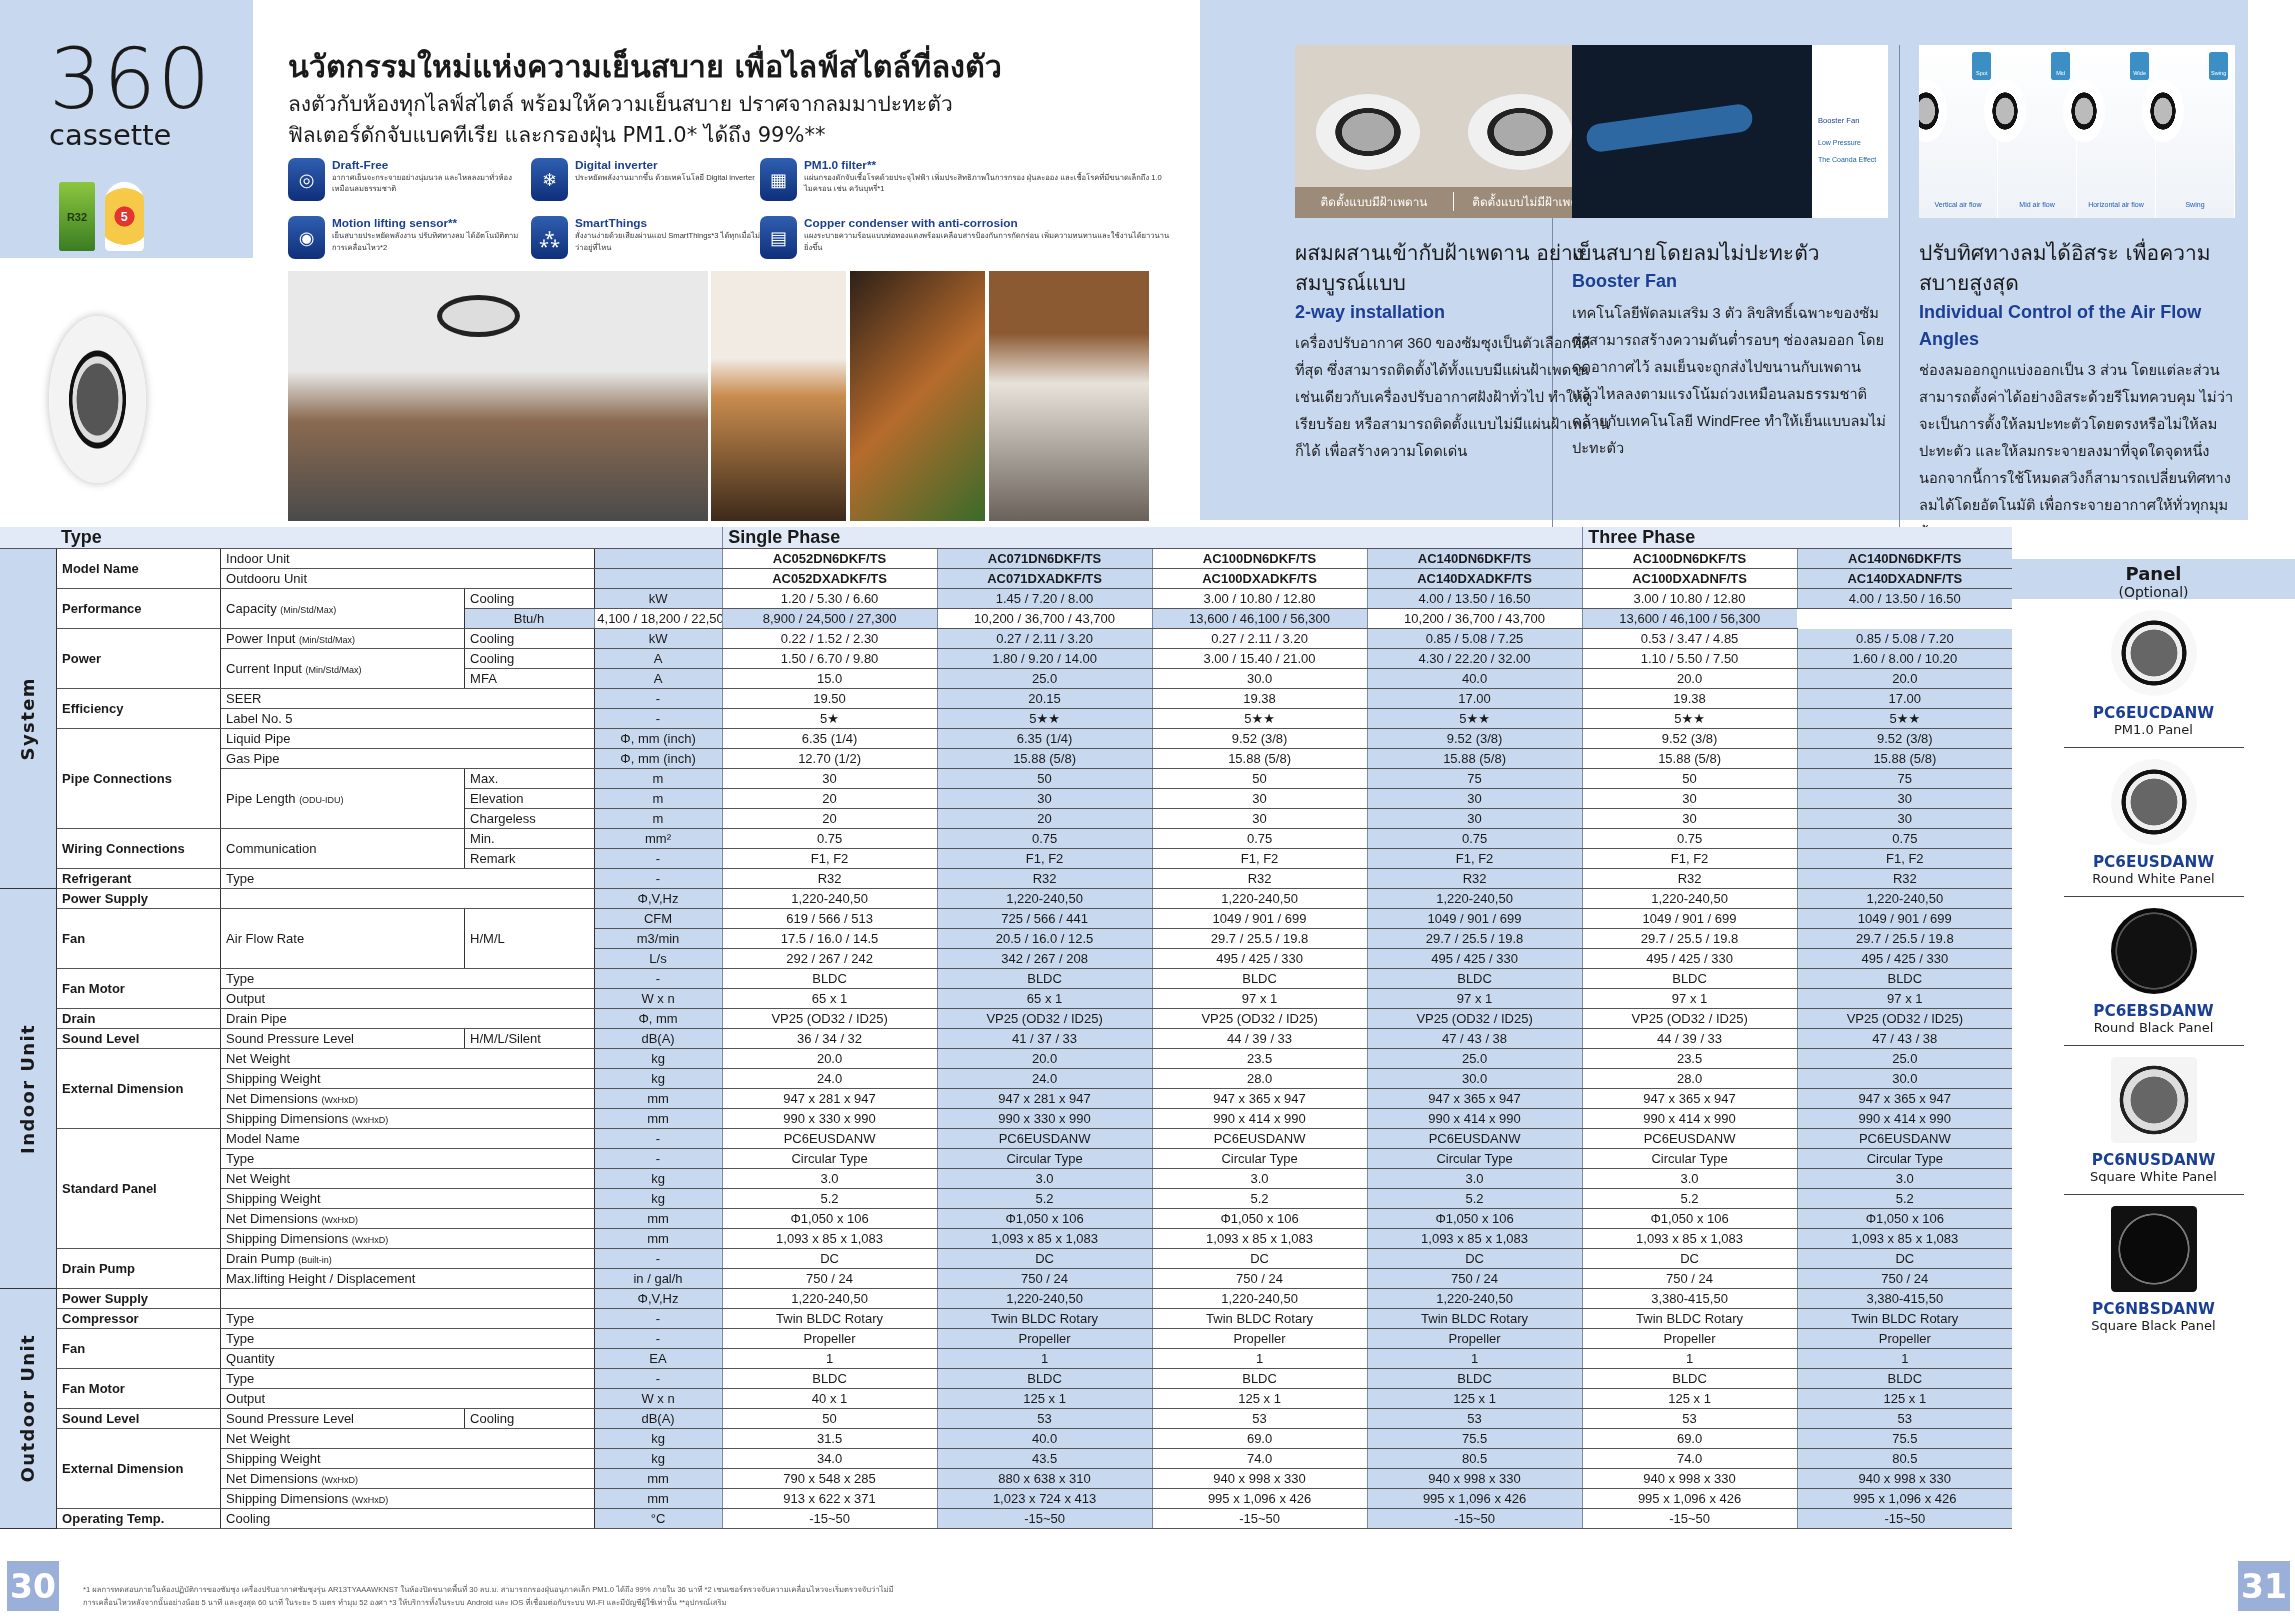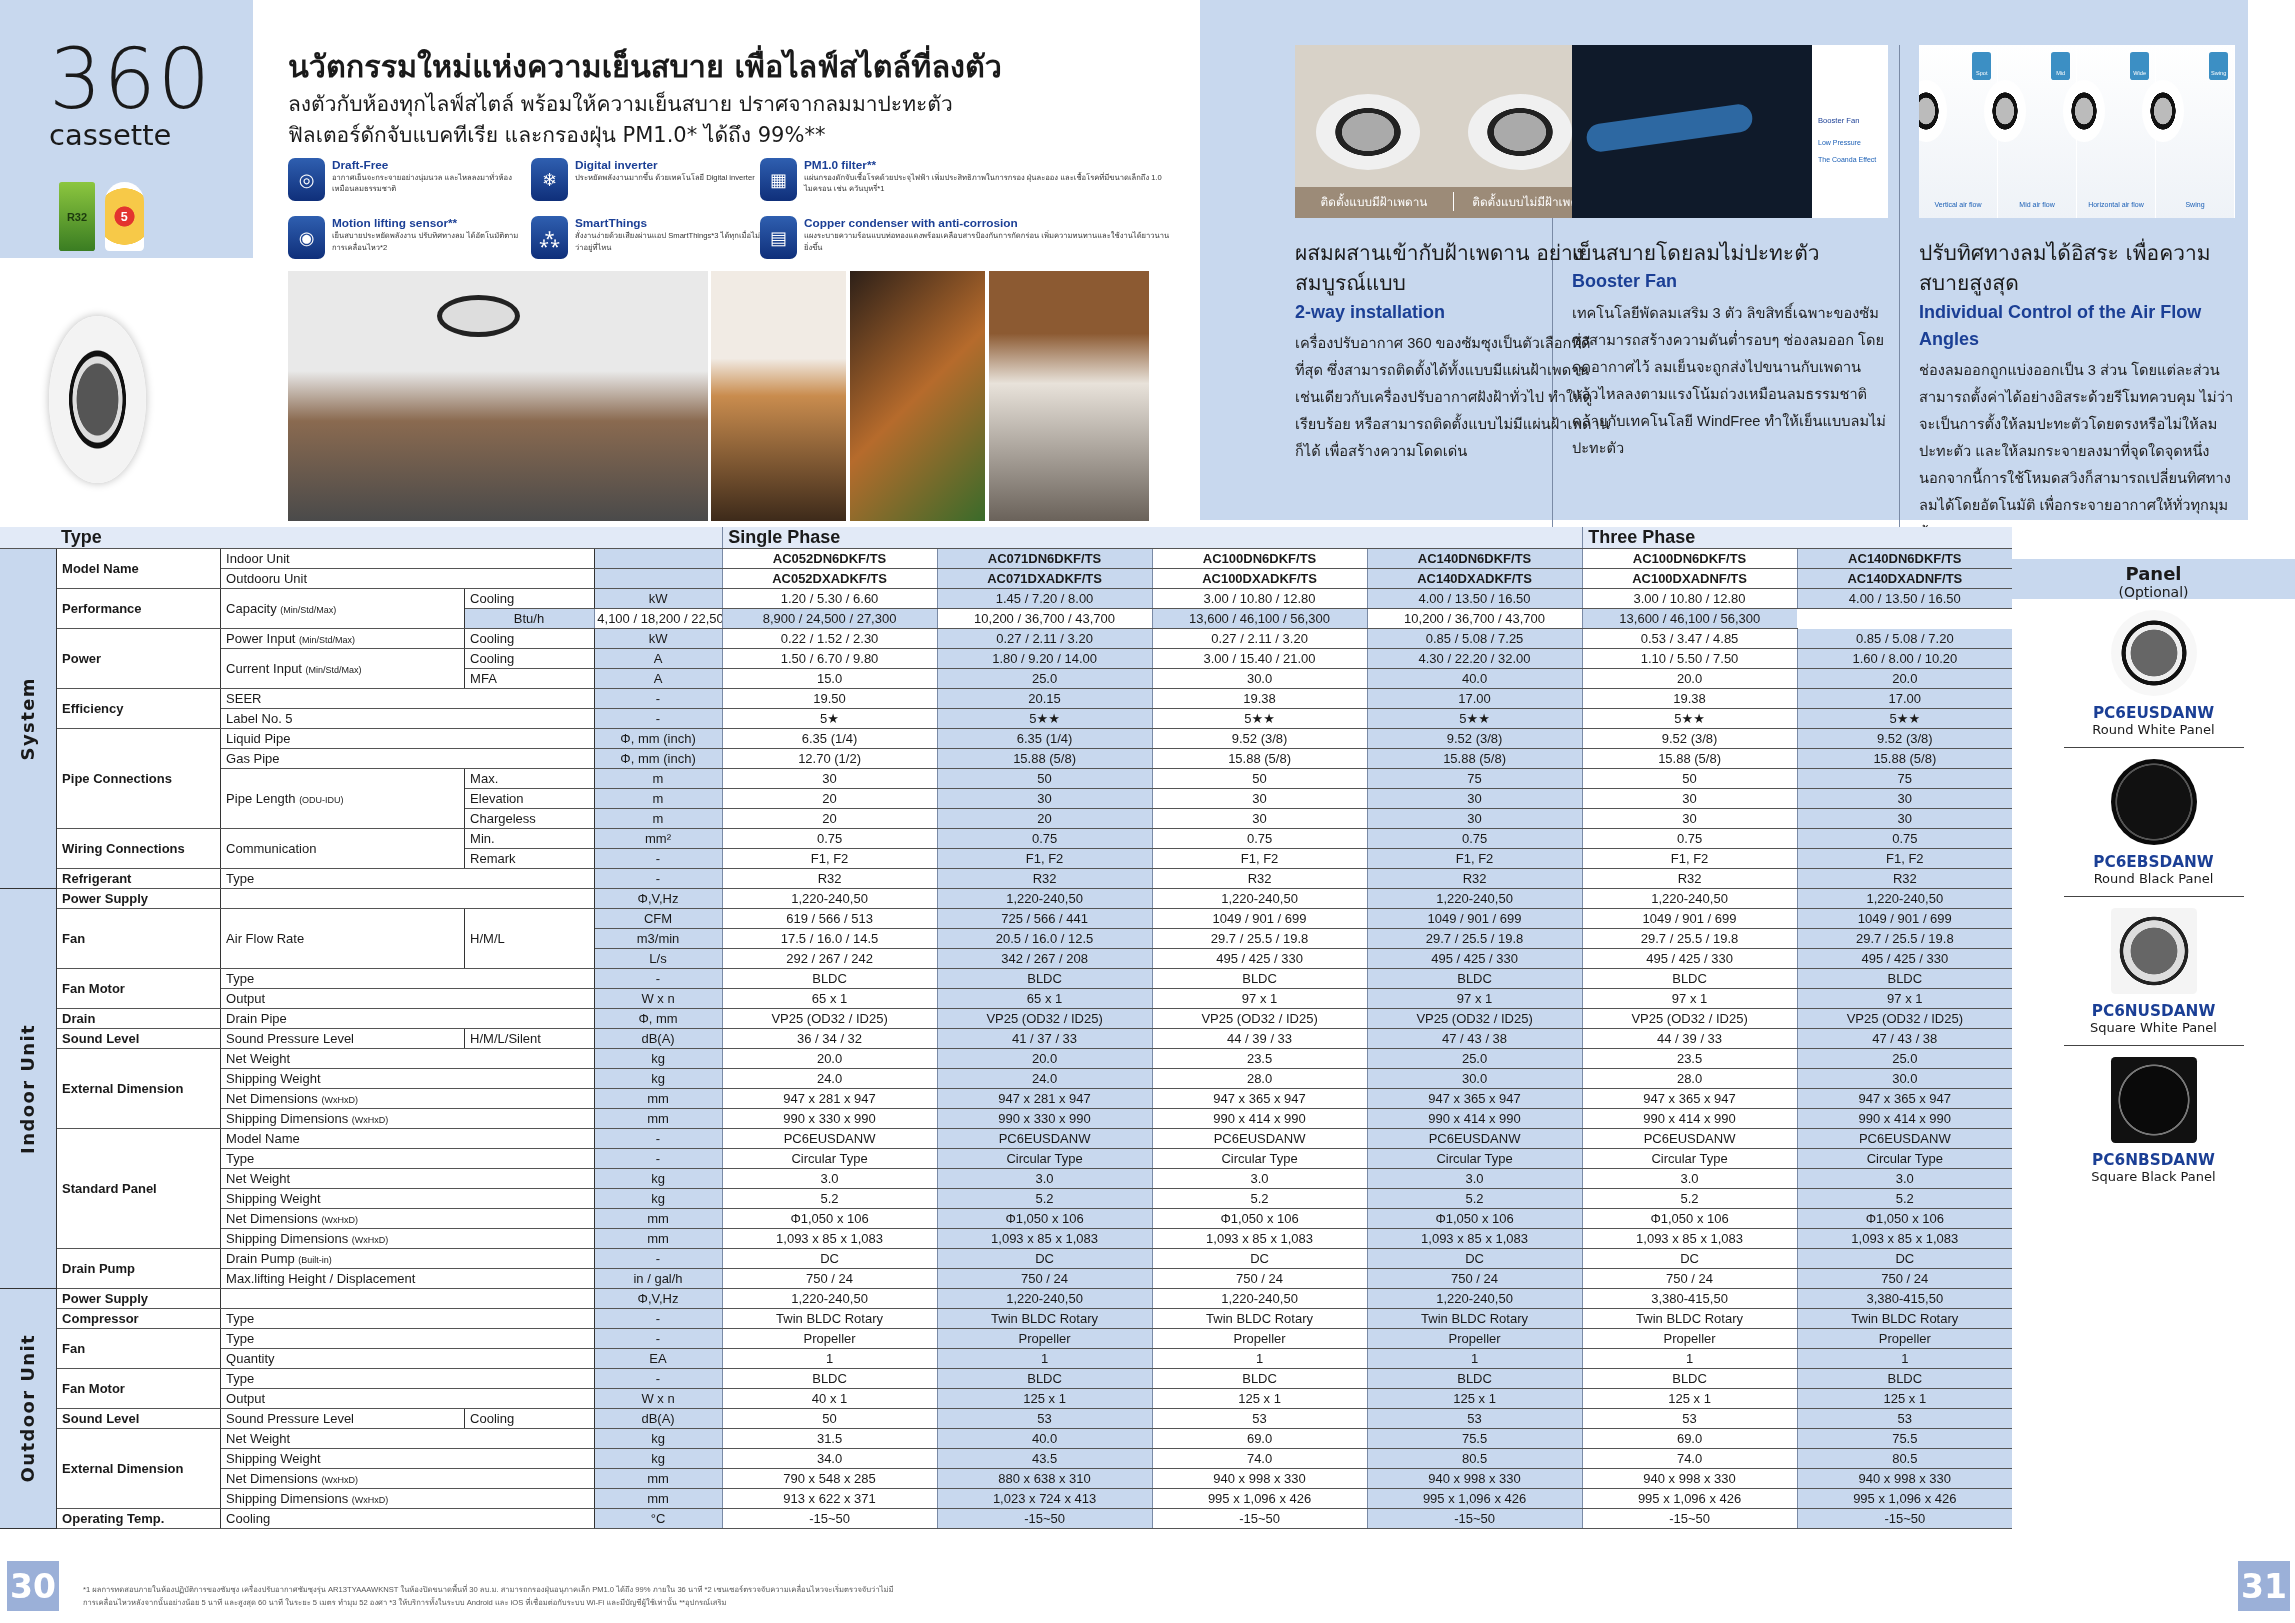--- a/index.html
+++ b/index.html
@@ -722,20 +722,25 @@
 </table>
 
 <div class="abs panelcol">
   <div class="panelhead">
     <div style="font-weight:bold">Panel</div>
     <div style="font-size:14px">(Optional)</div>
   </div>
   <div id="panel-list">
       <div class="panelitem">
         <div class="pimg" style="background:radial-gradient(#666 0 38%,#eee 39% 46%,#111 47% 53%,#f7f7f7 54%);border-radius:50%"></div>
+  <div class="pname">PC6EUCDANW</div>
+  <div class="pdesc">PM1.0 Panel</div>
+      </div>
+      <div class="panelitem">
+        <div class="pimg" style="background:radial-gradient(#666 0 38%,#eee 39% 46%,#111 47% 53%,#f7f7f7 54%);border-radius:50%"></div>
   <div class="pname">PC6EUSDANW</div>
   <div class="pdesc">Round White Panel</div>
       </div>
       <div class="panelitem">
         <div class="pimg" style="background:radial-gradient(#111 0 60%,#555 61% 63%,#0a0a0a 64%);border-radius:50%"></div>
   <div class="pname">PC6EBSDANW</div>
   <div class="pdesc">Round Black Panel</div>
       </div>
       <div class="panelitem">
         <div class="pimg" style="background:radial-gradient(#666 0 38%,#ddd 39% 50%,#222 51% 56%,#f4f4f4 57%);border-radius:4.2px"></div>

